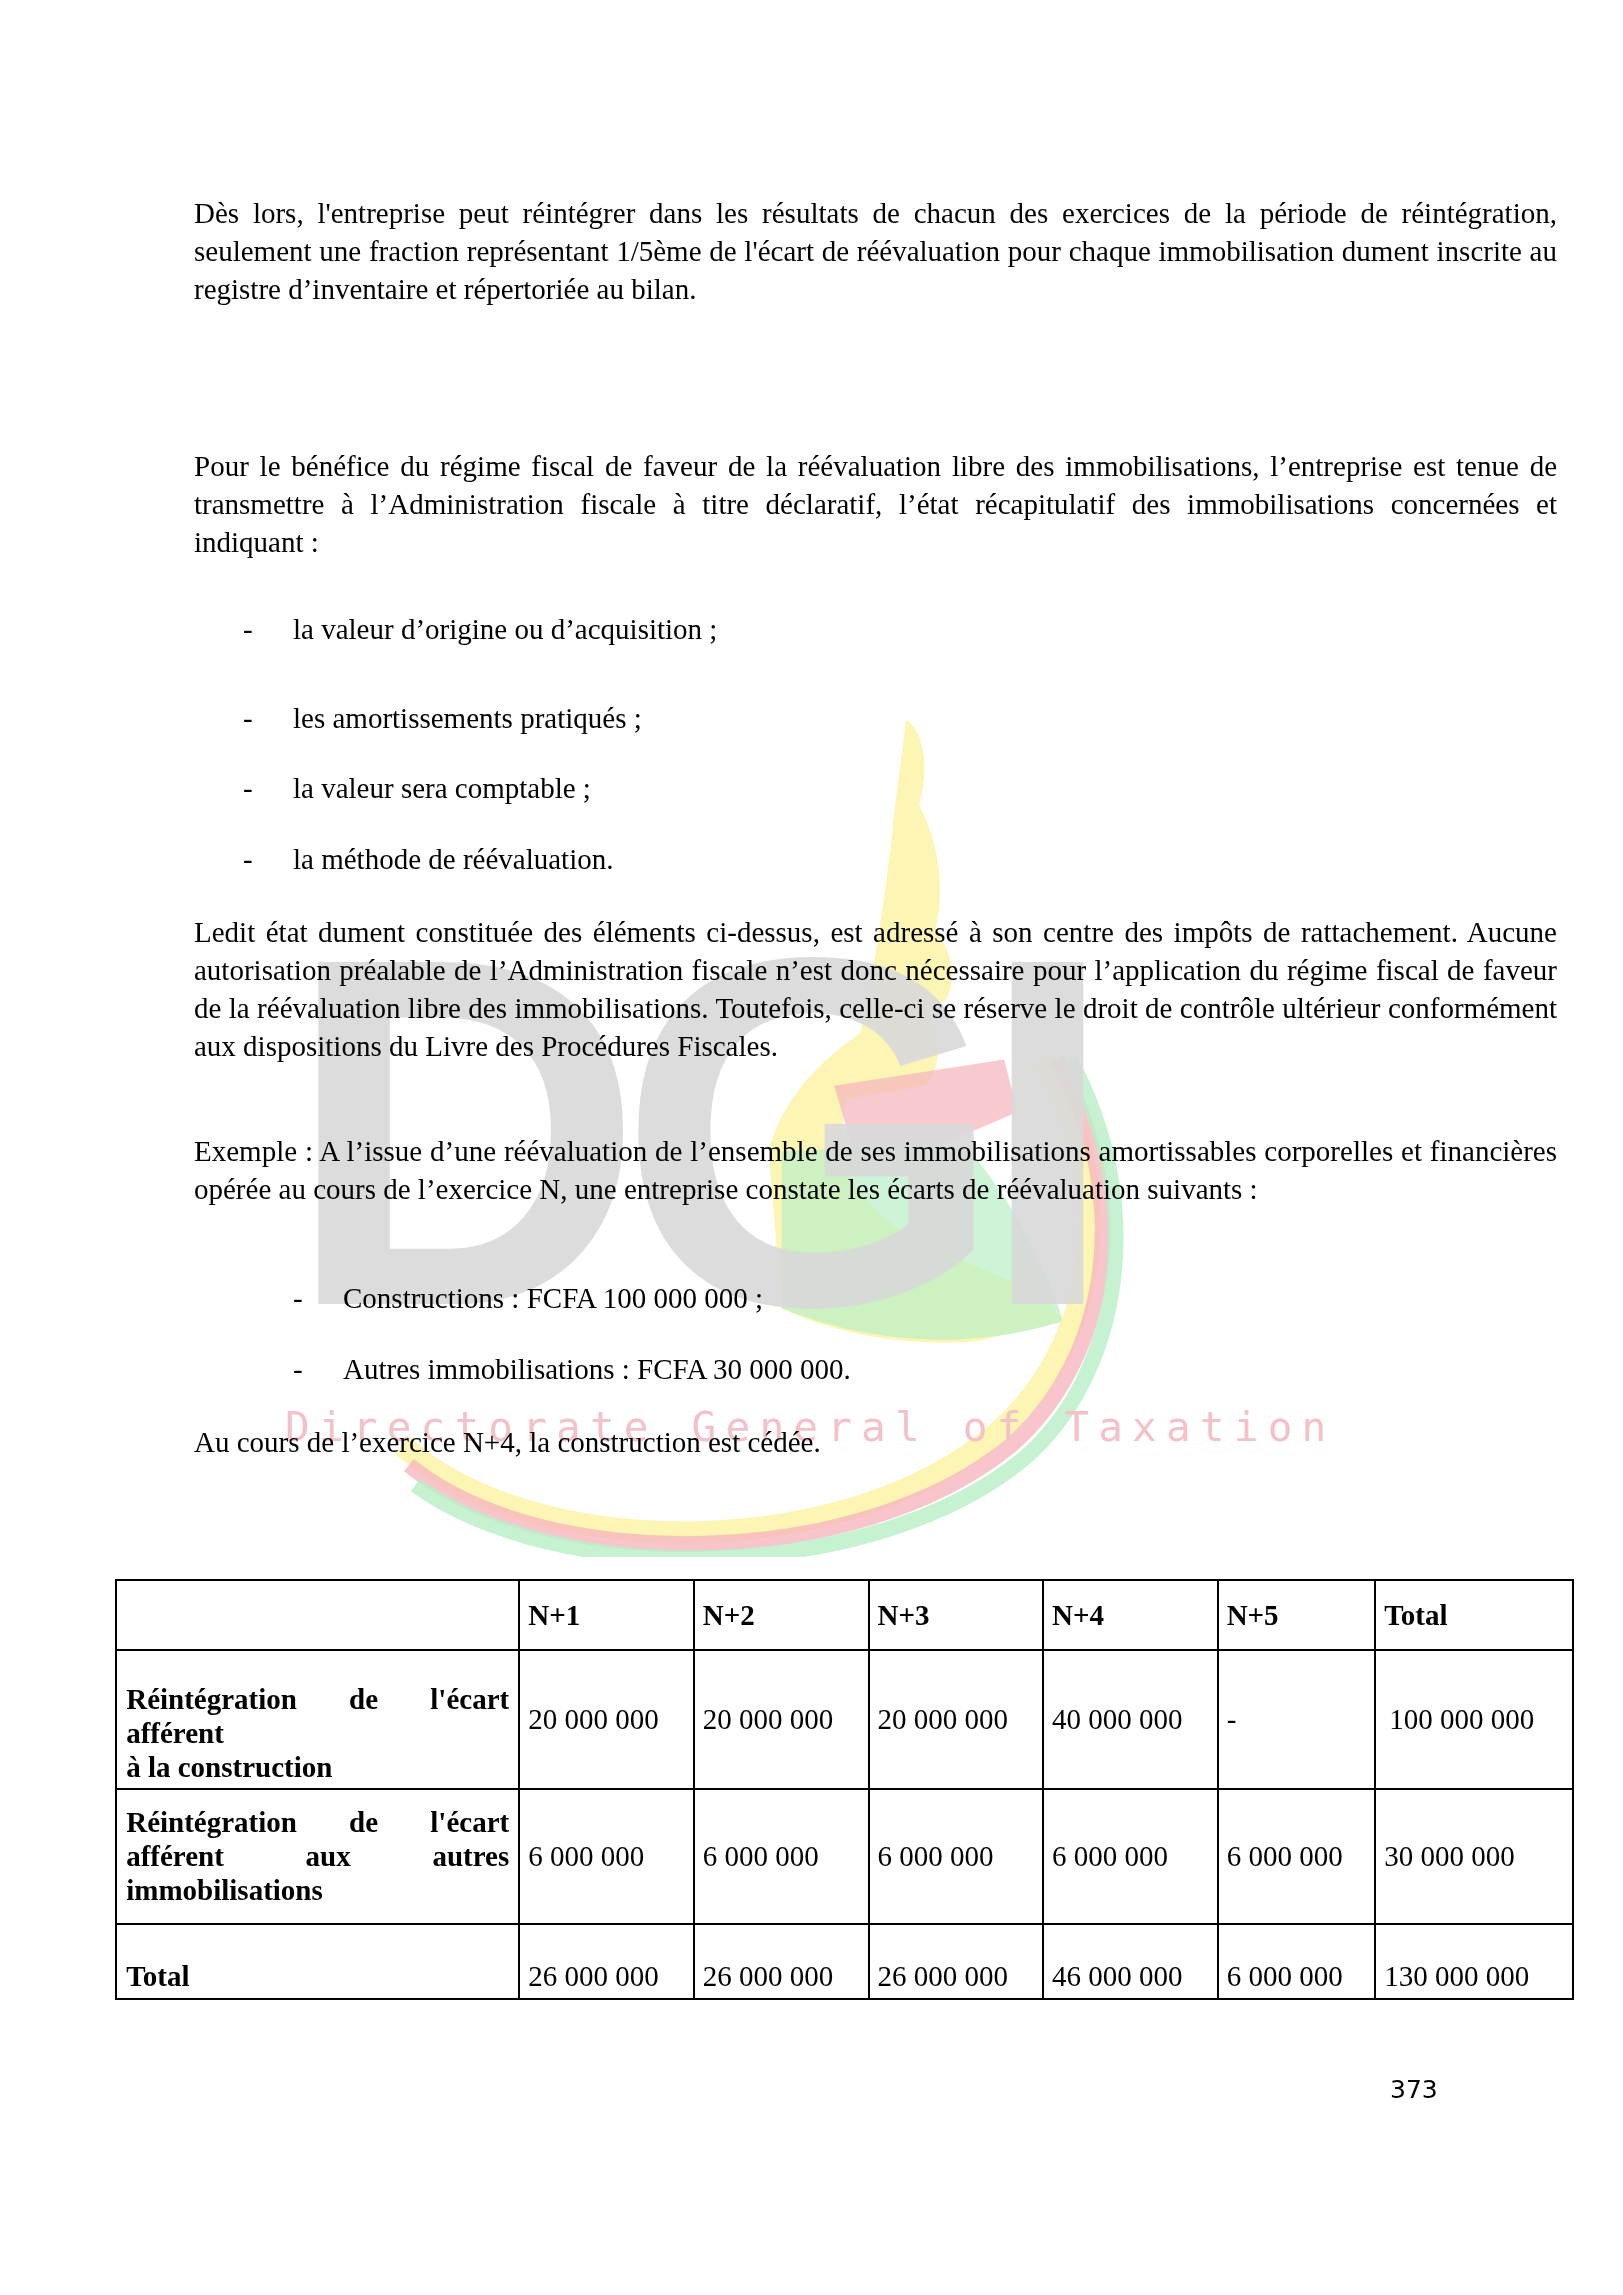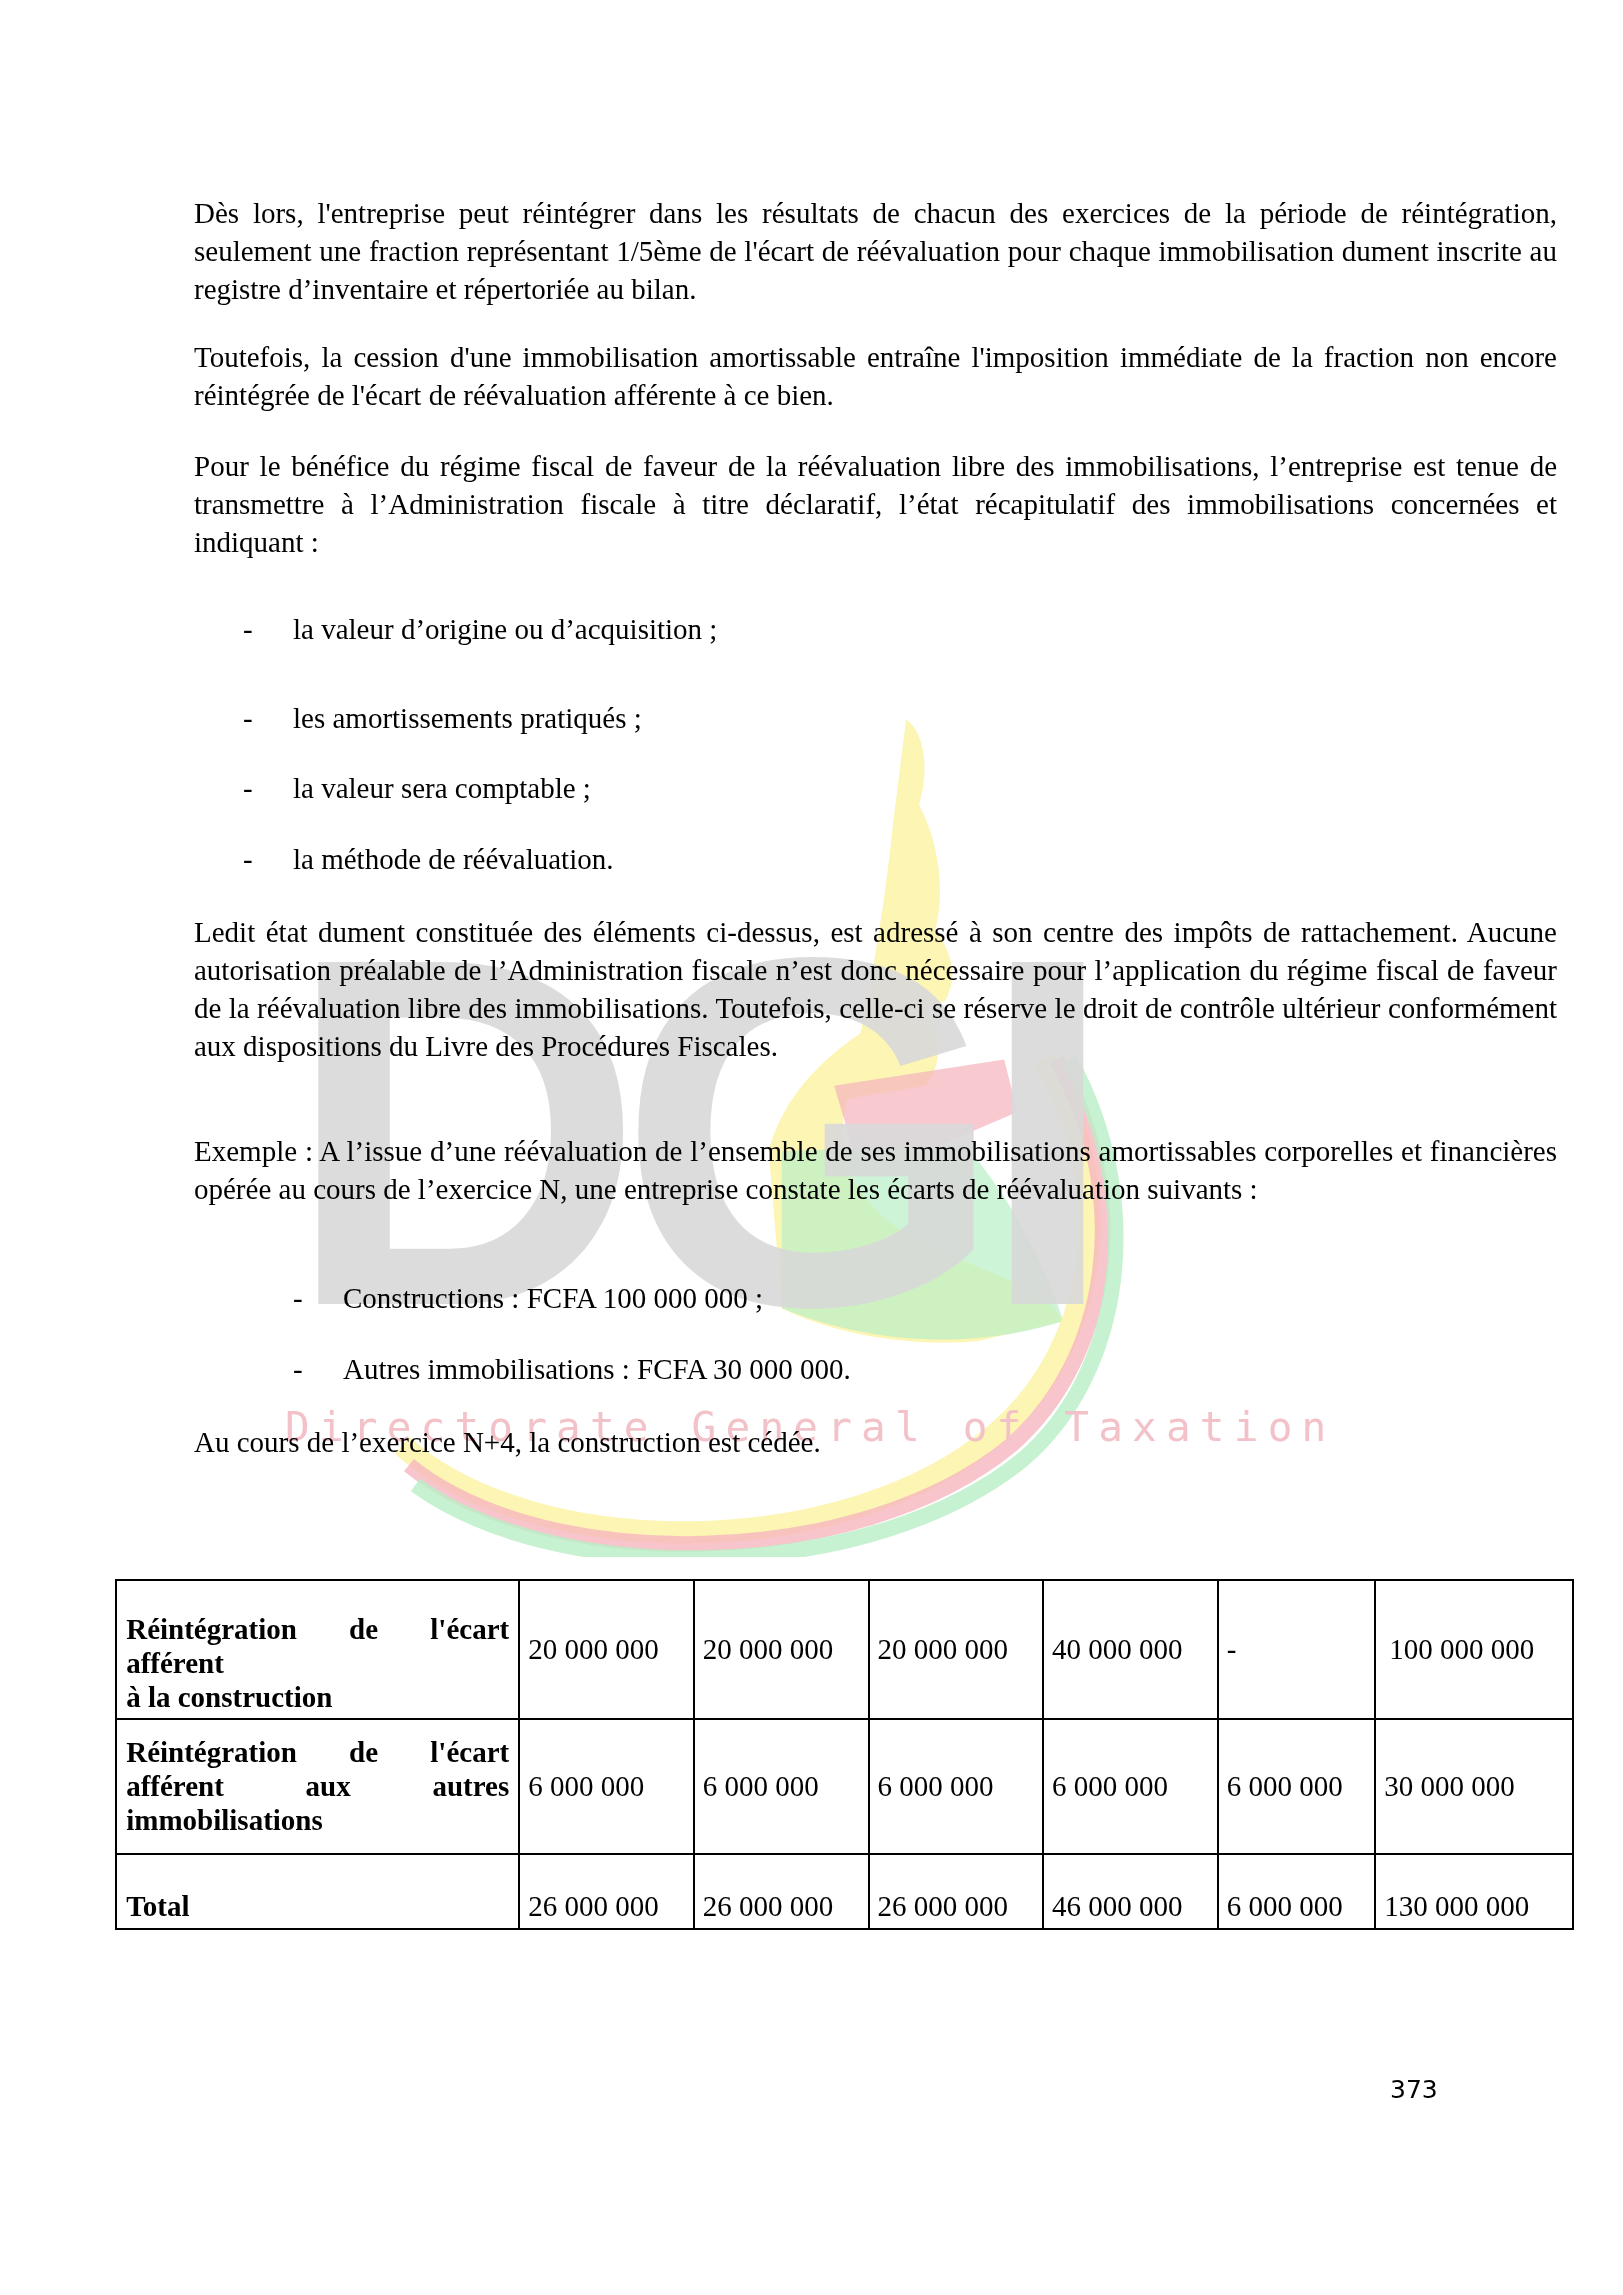--- a/index.html
+++ b/index.html
@@ -61,21 +61,20 @@
     <path d="M340 1210 C560 1370 1040 1360 1270 1170 C1420 1040 1460 780 1340 560" fill="none" stroke="#b9efc6" stroke-width="24" opacity="0.8"></path>
   </svg>
   <div class="wm-letters">DGI</div>
   <div class="wm-text2">Directorate General of Taxation</div>
 </div>
 
 <div class="page">
 
   <p class="para last-line-left" style="top:194px;">Dès lors, l'entreprise peut réintégrer dans les résultats de chacun des exercices de la période de réintégration, seulement une fraction représentant 1/5ème de l'écart de réévaluation pour chaque immobilisation dument inscrite au registre d’inventaire et répertoriée au bilan.</p>
 
-  <p class="para last-line-left" style="top:338px;">Toutefois, la cession d'une immobilisation amortissable entraîne l'imposition immédiate de la fraction non encore réintégrée de l'écart de réévaluation afférente à ce bien.</p>
 
   <p class="para last-line-left" style="top:447px;">Pour le bénéfice du régime fiscal de faveur de la réévaluation libre des immobilisations, l’entreprise est tenue de transmettre à l’Administration fiscale à titre déclaratif, l’état récapitulatif des immobilisations concernées et indiquant :</p>
 
   <div class="bullet" style="left:243px; top:610px;">
     <span class="dash">-</span><span>la valeur d’origine ou d’acquisition ;</span>
   </div>
   <div class="bullet" style="left:243px; top:699px;">
     <span class="dash">-</span><span>les amortissements pratiqués ;</span>
   </div>
   <div class="bullet" style="left:243px; top:769px;">
@@ -94,20 +93,29 @@
   </div>
   <div class="bullet" style="left:293px; top:1350px;">
     <span class="dash">-</span><span>Autres immobilisations : FCFA 30 000 000.</span>
   </div>
 
   <p class="para last-line-left" style="top:1423px;">Au cours de l’exercice N+4, la construction est cédée.</p>
 
 
   <table class="reint">
     <tbody>
+        <tr>
+      <th style="width:383px;"></th>
+      <th>N+1</th>
+      <th>N+2</th>
+      <th>N+3</th>
+      <th>N+4</th>
+      <th>N+5</th>
+      <th>Total</th>
+    </tr>
     <tr class="r1">
       <td class="rowlabel bottom">
         <div style="text-align:justify;text-align-last:justify;">Réintégration de l'écart</div>
         <div>afférent</div>
         <div>à la construction</div>
       </td>
       <td class="num">20 000 000</td>
       <td class="num">20 000 000</td>
       <td class="num">20 000 000</td>
       <td class="num">40 000 000</td>

